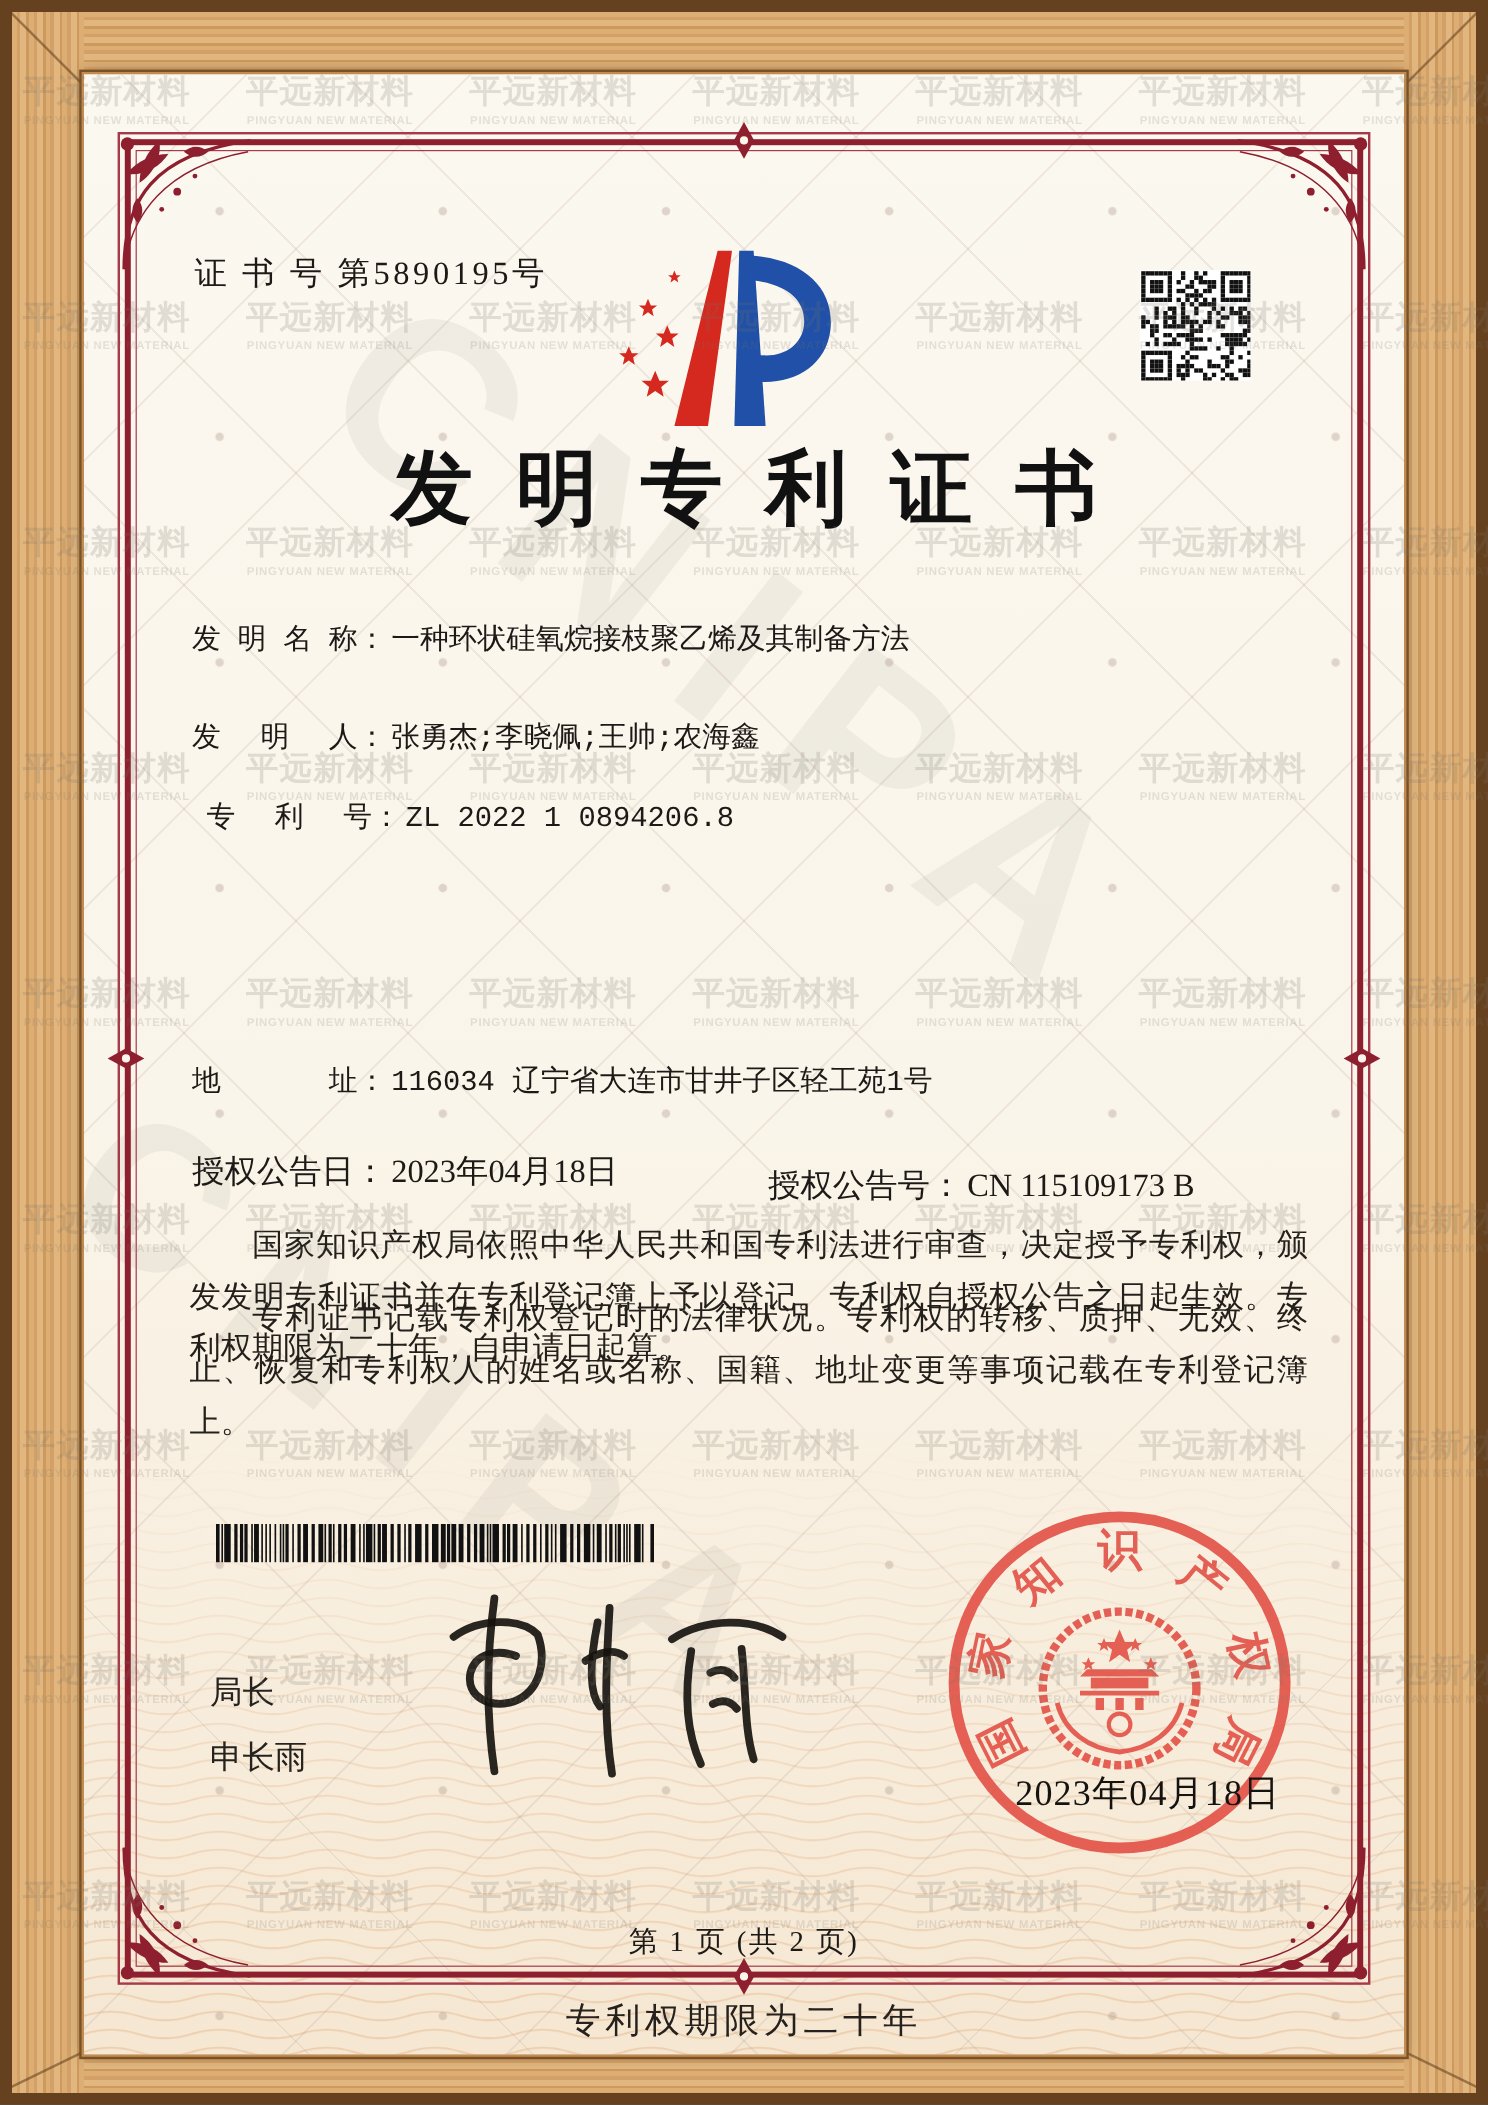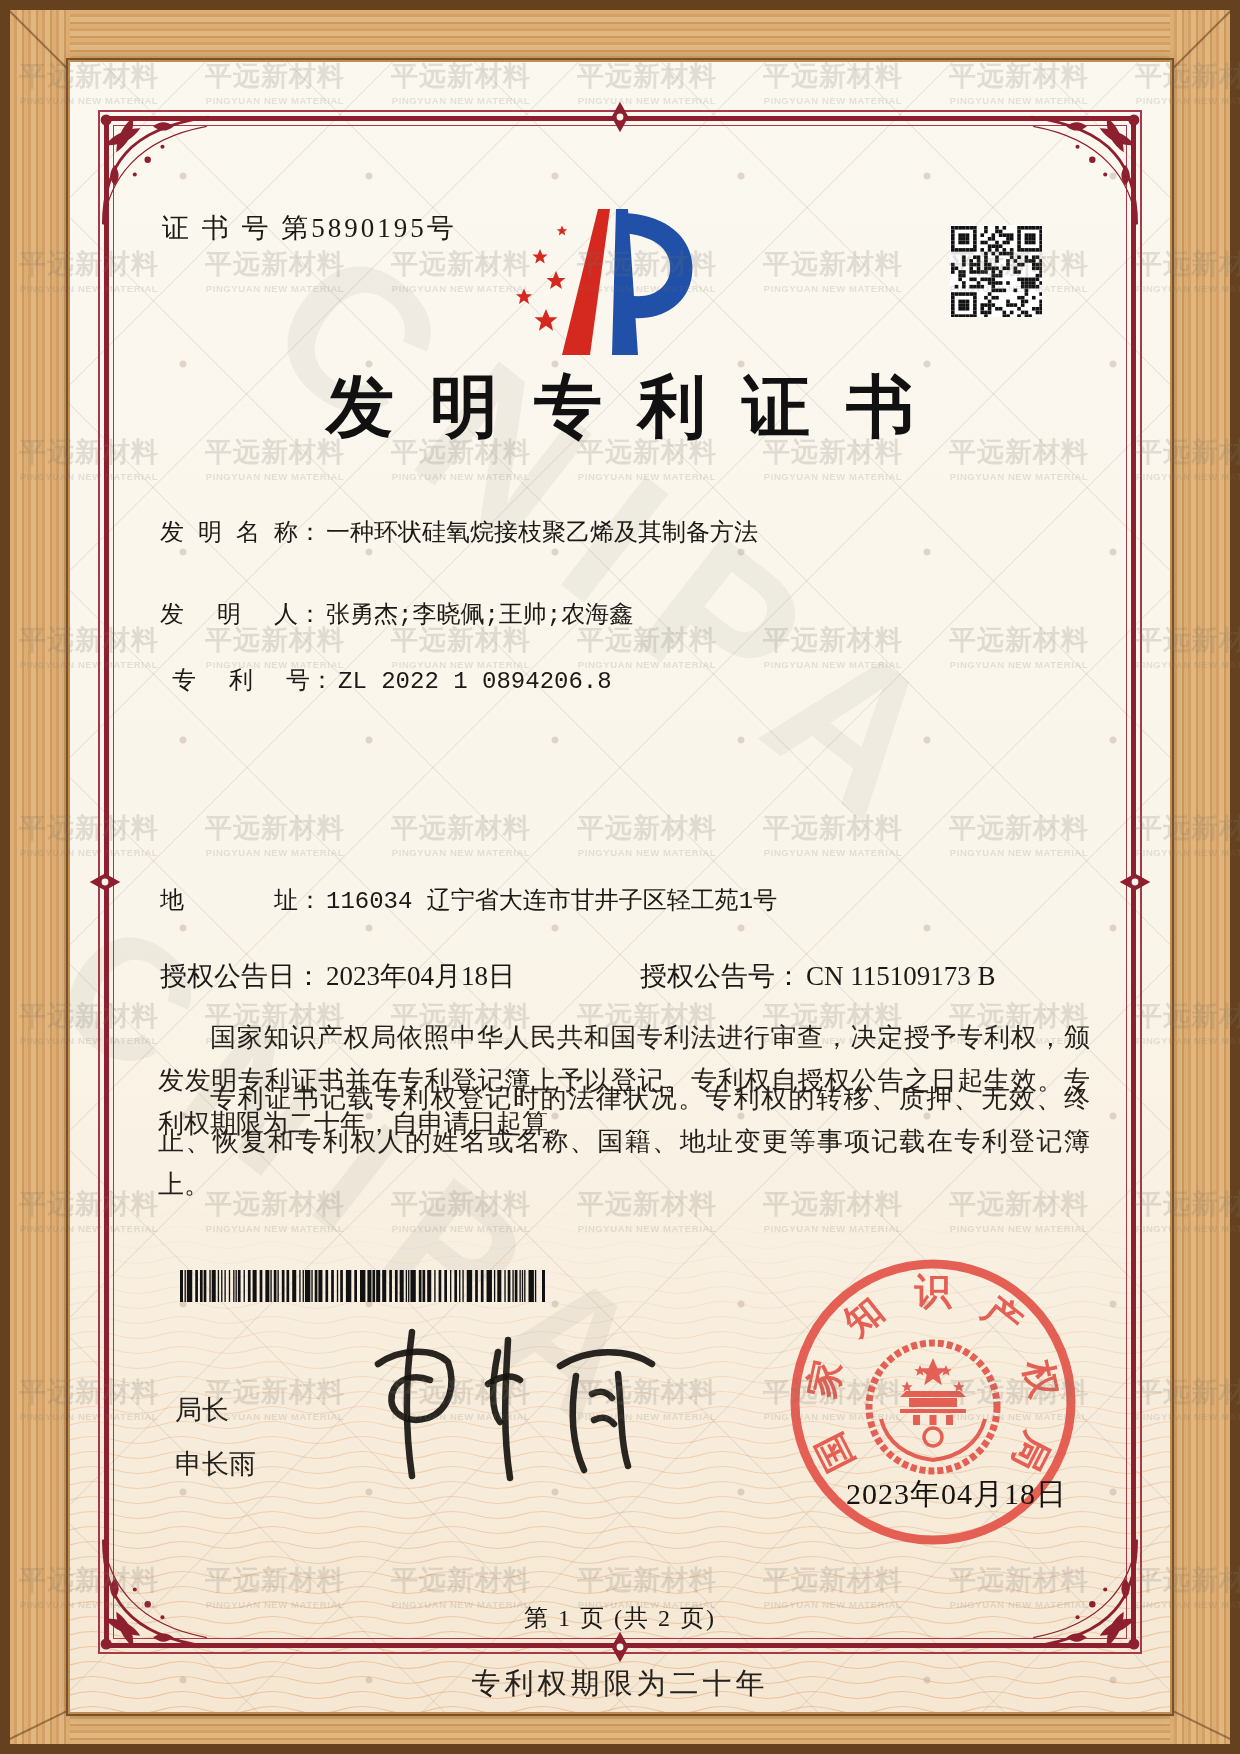--- a/index.html
+++ b/index.html
@@ -49,21 +49,21 @@
   .logo{position:absolute;left:498px;top:205px;width:215px;height:155px;}
   .qr{position:absolute;left:950px;top:225px;width:92px;height:92px;background:#fff;}
   .cert-title{position:absolute;left:0;right:0;top:362px;text-align:center;font-size:68px;font-weight:bold;
               letter-spacing:36px;text-indent:36px;color:#111;}
   .frow{position:absolute;left:160px;font-size:24px;white-space:nowrap;font-family:Liberation Mono, monospace;}
   .flabel{display:inline-block;width:138px;text-align:justify;text-align-last:justify;vertical-align:top;}
   .fcolon::before{content:"\FF1A";}
   .fvalue{margin-left:4px;}
   .r0{top:516px;} .r1{top:598px;} .r2{top:664px;margin-left:12px;} .r3{top:728px;} .r4{top:806px;} .r5{top:884px;}
   .grant-row{position:absolute;left:160px;top:958px;font-size:27px;white-space:nowrap;}
-  .grant-no{position:absolute;left:480px;top:0;text-align:right;}
+  .grant-no{position:absolute;left:480px;top:12px;text-align:right;}
   .para{position:absolute;left:158px;width:932px;font-size:26px;line-height:43px;
         text-align:justify;text-indent:2em;color:#231f1b;}
   .para1{top:1016px;} .para2{top:1077px;}
   .barcode{position:absolute;left:180px;top:1270px;width:368px;height:32px;}
   .director-title{position:absolute;left:175px;top:1392px;font-size:27px;font-family:"Liberation Sans",sans-serif;font-weight:500;color:#26221e;}
   .director-name{position:absolute;left:175px;top:1446px;font-size:27px;font-family:"Liberation Sans",sans-serif;font-weight:500;color:#26221e;}
   .signature{position:absolute;left:360px;top:1318px;width:310px;height:170px;z-index:5;}
   .signature path{fill:none;stroke:#17140f;stroke-width:6.5;stroke-linecap:round;stroke-linejoin:round;opacity:.92;}
   .seal{position:absolute;left:783px;top:1252px;width:300px;height:300px;opacity:.9;mix-blend-mode:multiply;z-index:6;}
   .seal .ln{stroke:#e25045;fill:none;}

